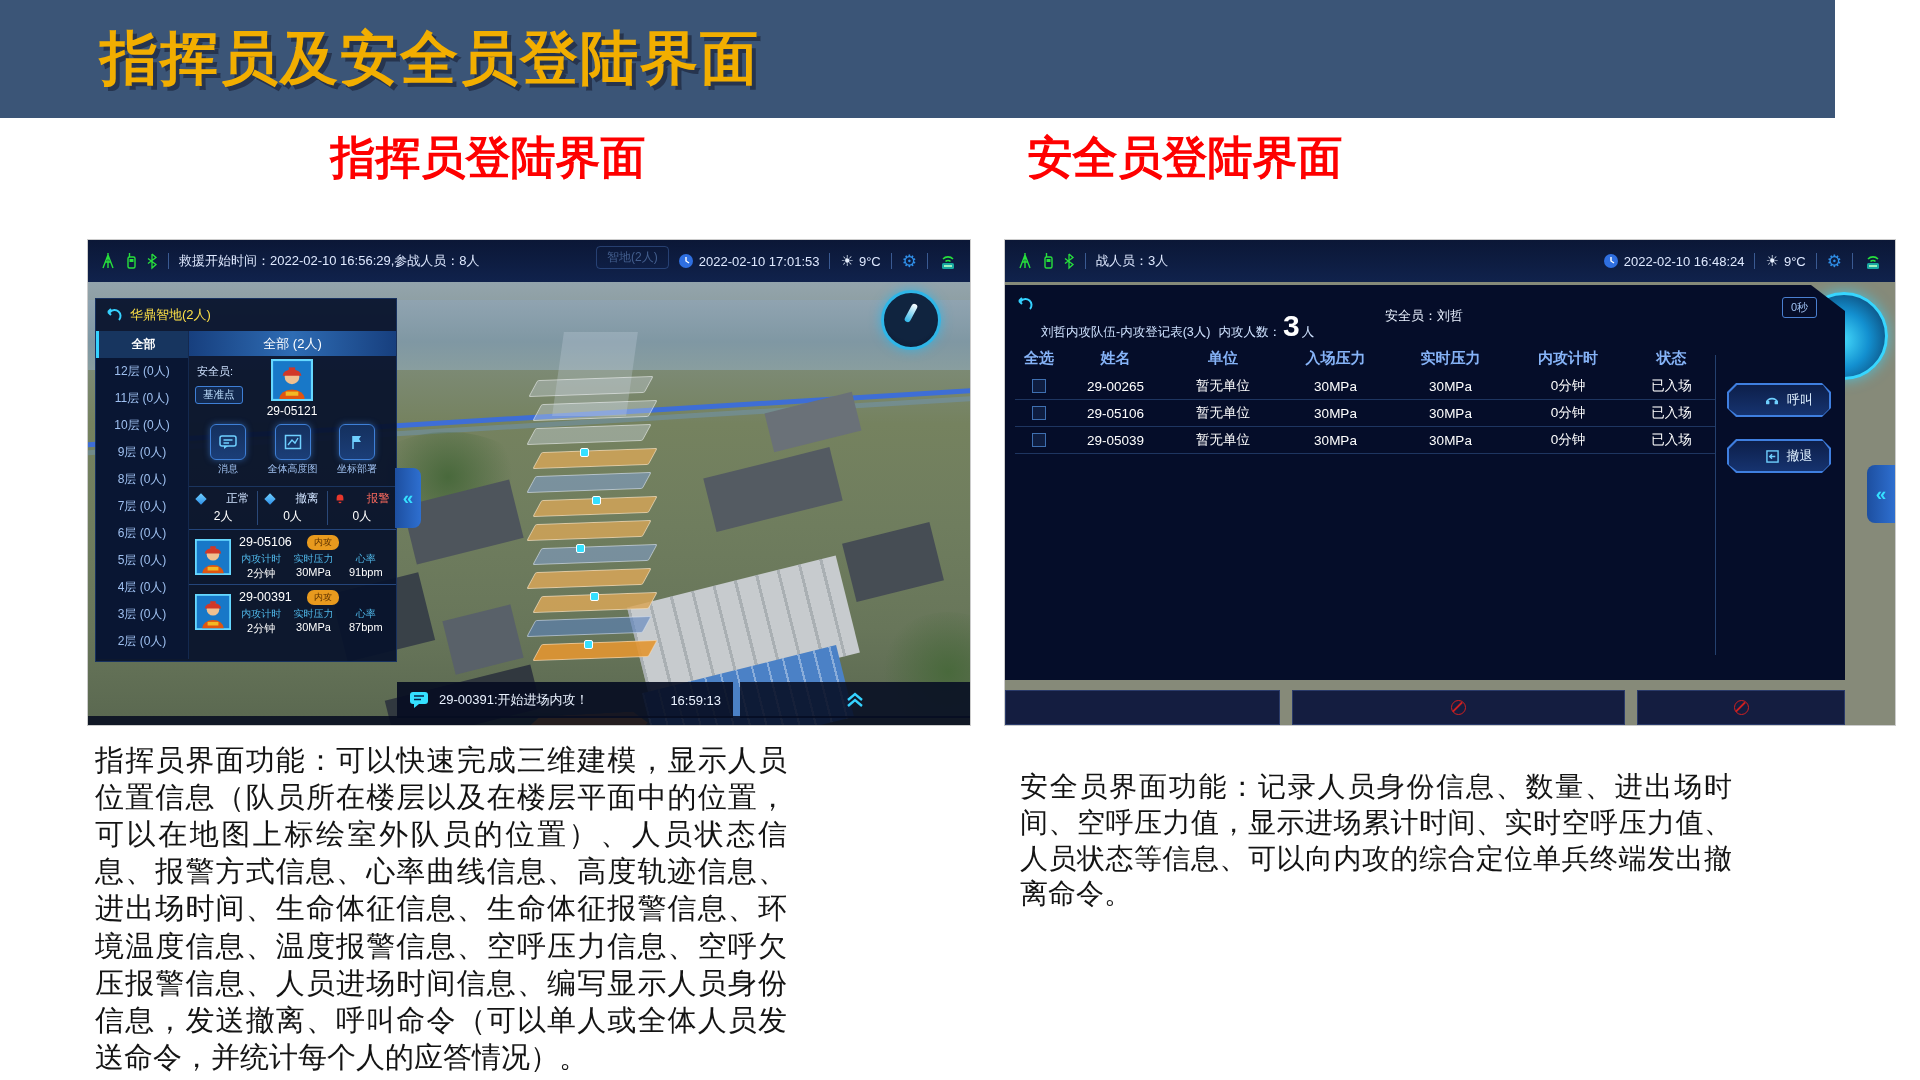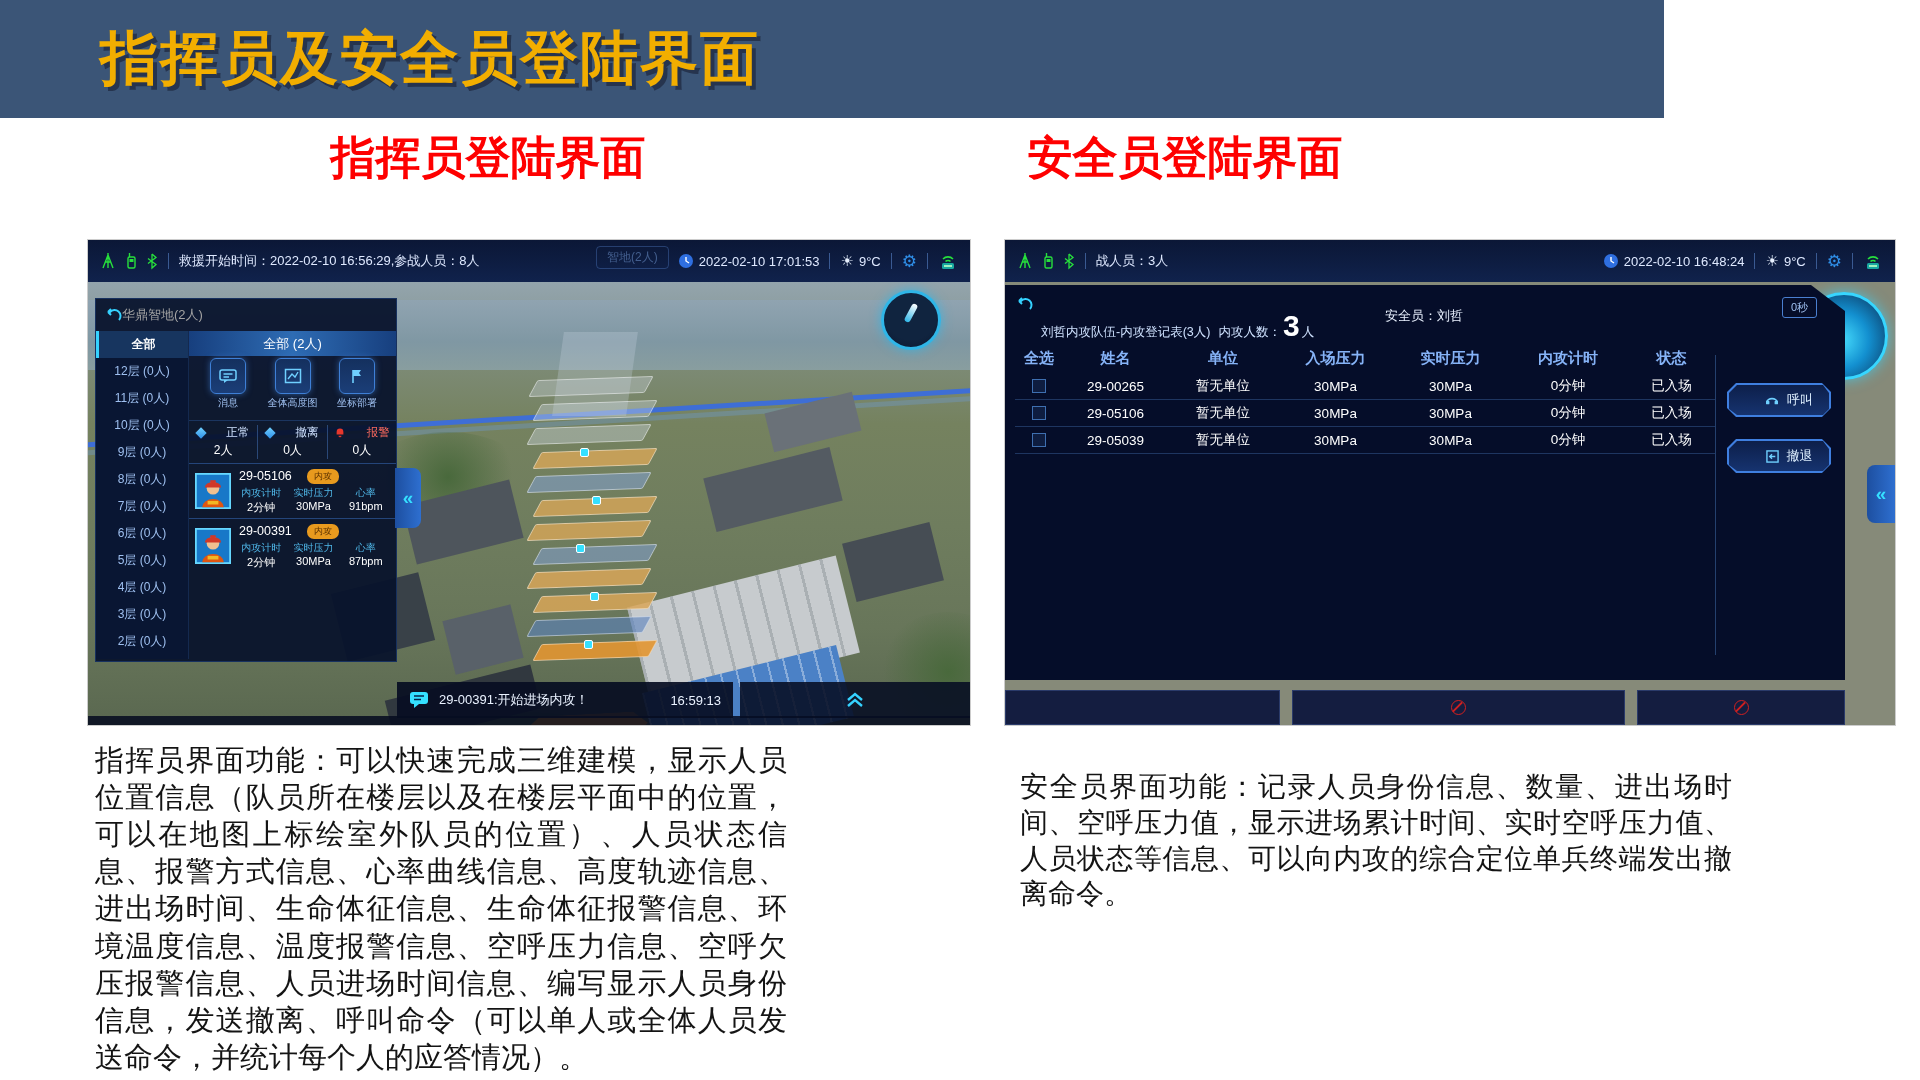--- a/index.html
+++ b/index.html
@@ -1,19 +1,19 @@
 <!DOCTYPE html>
 <html><head>
 <meta charset="utf-8">
 <style>
   html,body{margin:0;padding:0;}
   body{width:1920px;height:1080px;position:relative;overflow:hidden;background:#ffffff;
        font-family:"Liberation Sans","DejaVu Sans",sans-serif;}
   
-  .banner{position:absolute;left:0;top:0;width:1664px;height:118px;background:#3B5577;}
+  .banner{position:absolute;left:0;top:0;width:1835px;height:118px;background:#3B5577;}
   .banner-title{position:absolute;left:100px;top:20px;font-size:58px;font-weight:bold;
        color:#F2AE00;letter-spacing:2px;text-shadow:4px 4px 0 #26344E;}
   .heading{position:absolute;top:128px;font-size:45px;font-weight:bold;color:#FE0000;text-align:center;}
   .heading.l{left:88px;width:800px;}
   .heading.r{left:945px;width:480px;}
   .cap{position:absolute;font-family:"Liberation Serif","DejaVu Serif",serif;font-size:29px;
        line-height:1.28;color:#141414;text-align:justify;}
   .cap.l{left:95px;top:742px;width:692px;}
   .cap.r{left:1020px;top:748px;width:712px;font-size:28px;margin-top:21px;}
 
@@ -92,21 +92,21 @@
   .compass{position:absolute;left:793px;top:50px;width:54px;height:54px;border-radius:50%;
        border:3px solid #2FB6E8;background:radial-gradient(circle at 50% 40%,#10243F 60%,#0A1830);
        box-shadow:0 0 12px rgba(47,182,232,.8);z-index:20;}
   .compass::after{content:"";position:absolute;left:24px;top:10px;width:6px;height:20px;
        background:linear-gradient(180deg,#FFFFFF,#2FB6E8);border-radius:3px;transform:rotate(28deg);}
   .bottom-fade{position:absolute;left:0;bottom:0;width:100%;height:9px;background:rgba(5,10,30,.85);}
 
   
   .sidebar{position:absolute;left:7px;top:58px;width:300px;height:362px;z-index:25;
        background:rgba(7,18,44,.94);border:1px solid #17315F;color:#CFE2FF;}
-  .sb-head{height:32px;display:flex;align-items:center;padding-left:8px;font-size:13px;color:#a3a3a3;}
+  .sb-head{height:32px;display:flex;align-items:center;gap:8px;padding-left:8px;font-size:13px;color:#fde047;}
   .sb-body{display:flex;height:328px;}
   .floors{width:92px;background:rgba(9,22,52,.95);border-right:1px solid #14294F;}
   .floor{height:27px;line-height:27px;text-align:center;font-size:12px;color:#9FC0F0;cursor:pointer;}
   .floor.active{background:#17355F;color:#FFFFFF;border-left:3px solid #35D2FF;font-weight:bold;}
   .sb-main{flex:1;position:relative;}
   .grp-head{height:25px;line-height:25px;text-align:center;font-size:13px;color:#FFFFFF;
        background:linear-gradient(90deg,#173F7E,#2E6CB4,#173F7E);}
   .officer{position:relative;height:66px;}
   .off-label{position:absolute;left:8px;top:8px;font-size:11px;}
   .basepoint{position:absolute;left:6px;top:30px;font-size:10.5px;color:#BFE0FF;
@@ -297,20 +297,34 @@
         <div class="floor">8层 (0人)</div>
         <div class="floor">7层 (0人)</div>
         <div class="floor">6层 (0人)</div>
         <div class="floor">5层 (0人)</div>
         <div class="floor">4层 (0人)</div>
         <div class="floor">3层 (0人)</div>
         <div class="floor">2层 (0人)</div>
       </div>
       <div class="sb-main">
         <div class="grp-head">全部 (2人)</div>
+        <div class="officer">
+          <span class="off-label">安全员:</span>
+          <span class="basepoint">基准点</span>
+          <svg class="off-avatar" viewBox="0 0 40 40">
+            <rect width="40" height="40" fill="#1878C8"></rect>
+            <rect x="1" y="1" width="38" height="38" fill="none" stroke="#66D8FF" stroke-width="2"></rect>
+            <circle cx="20" cy="17" r="7" fill="#F0C090"></circle>
+            <path d="M11 16 a9 6 0 0 1 18 0 z" fill="#D03828"></path>
+            <rect x="17" y="8" width="6" height="3" fill="#D03828"></rect>
+            <path d="M8 38 a12 9 0 0 1 24 0 z" fill="#E05510"></path>
+            <rect x="14" y="31" width="12" height="4" fill="#F2B824"></rect>
+          </svg>
+          <span class="off-id">29-05121</span>
+        </div>
         <div class="tools">
           <div class="tool">
             <div class="ic">
               <svg width="18" height="16" viewBox="0 0 18 16">
                   <rect x="1" y="2" width="16" height="10" rx="2" fill="none" stroke="#6FD0FF" stroke-width="1.5"></rect>
                   <path d="M5 12 L5 15 L9 12" fill="#6FD0FF"></path>
                   <path d="M4.5 6 H13.5 M4.5 9 H10" stroke="#6FD0FF" stroke-width="1.3"></path>
                 </svg>
             </div>
             <div class="tl">消息</div>

